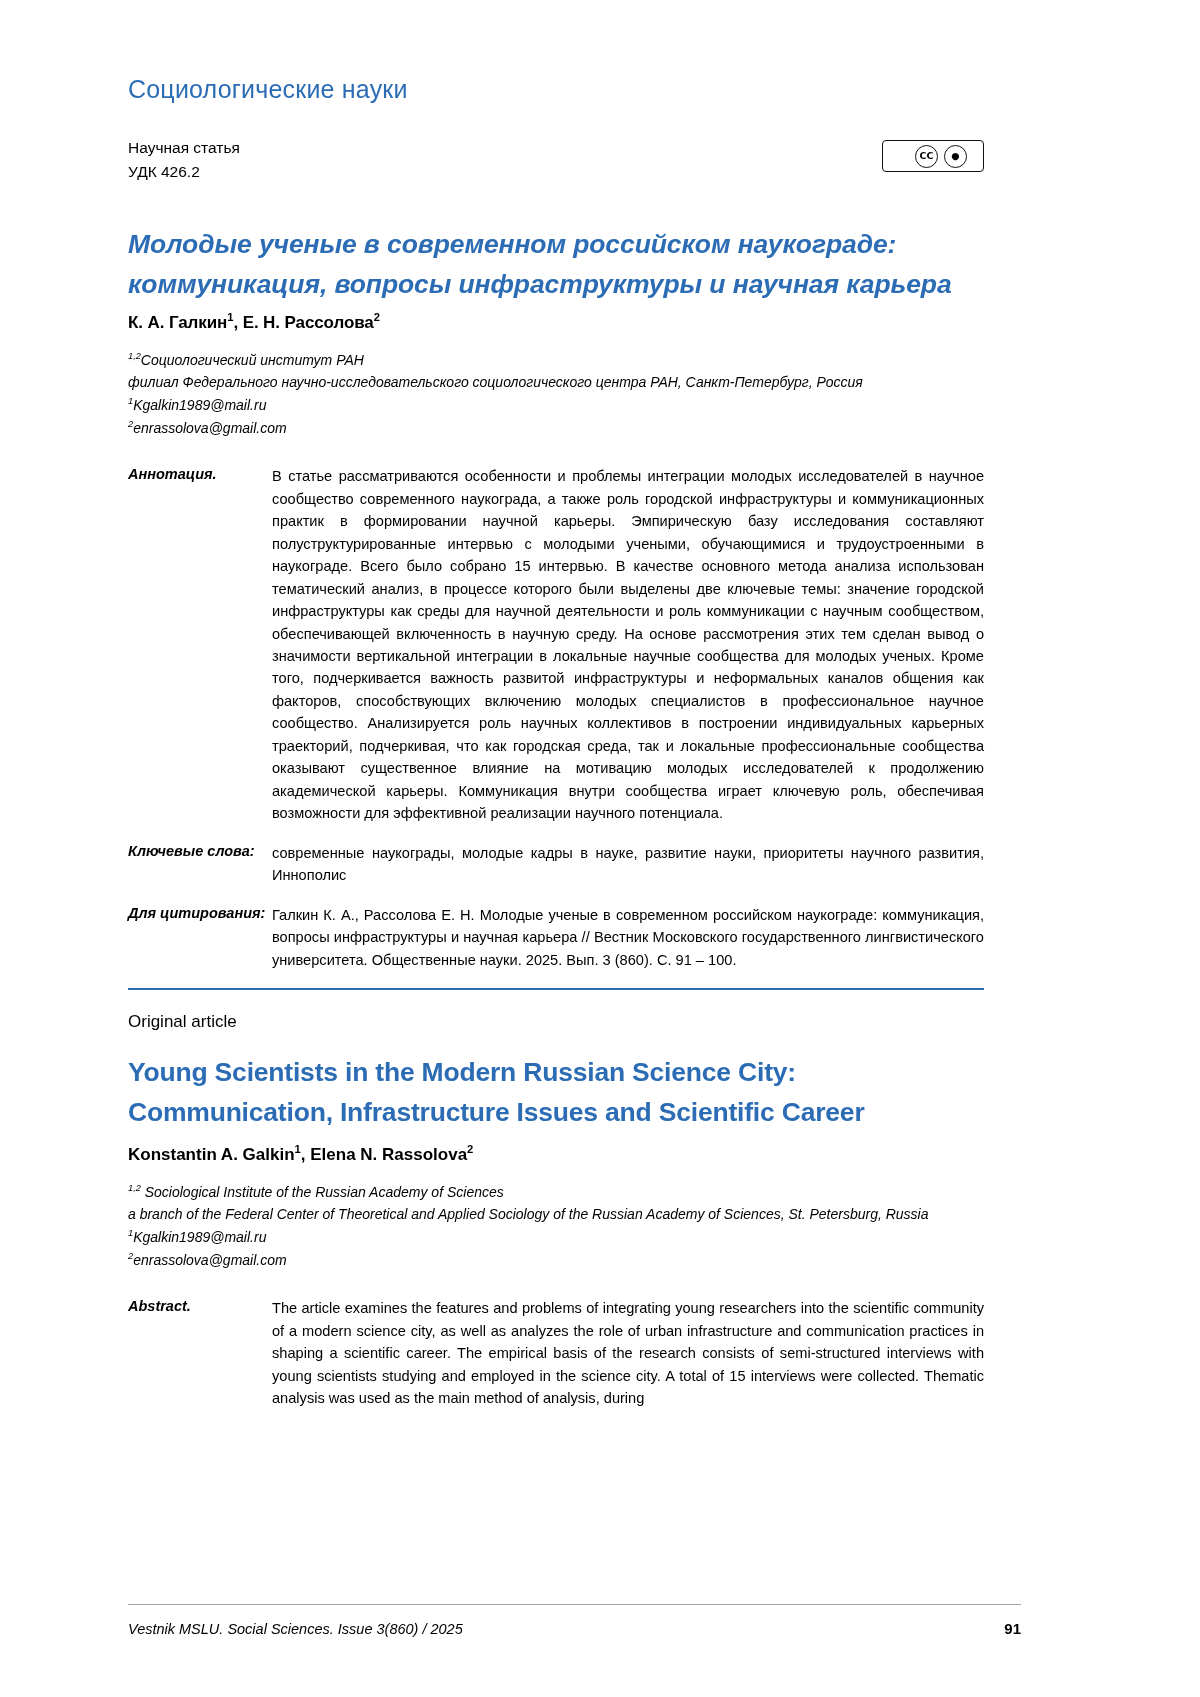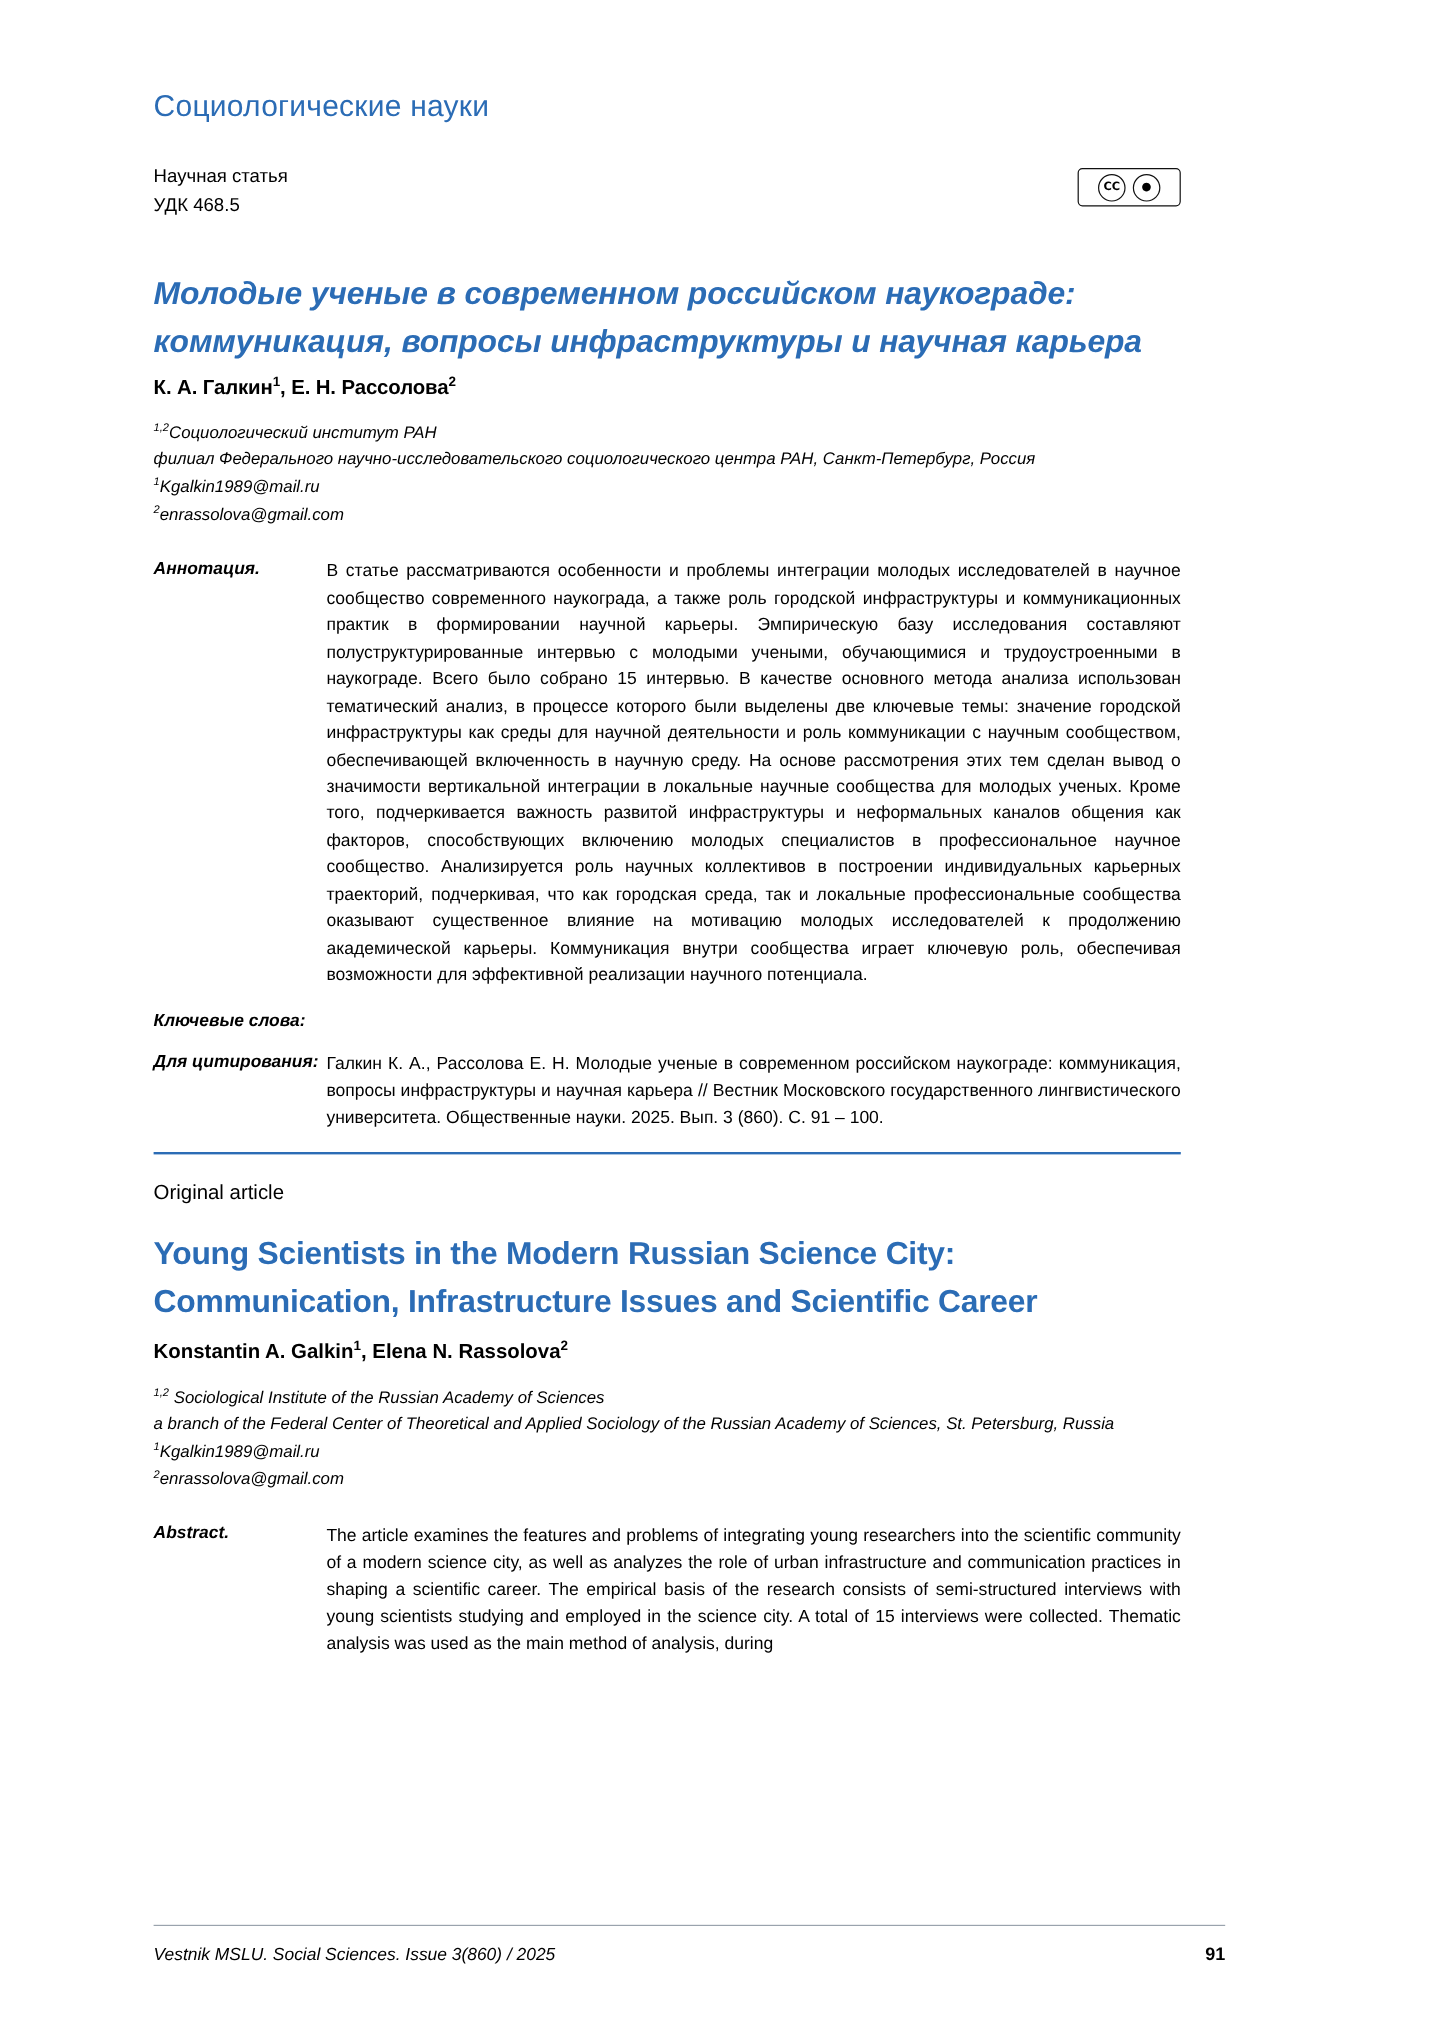--- a/index.html
+++ b/index.html
@@ -54,20 +54,21 @@
     width: 84px;
     height: 30px;
     border: 1.5px solid #111;
     border-radius: 4px;
     background: #fff;
     display: flex;
     align-items: center;
     justify-content: center;
     gap: 6px;
     margin-top: 4px;
+    padding-left: 16px;
   }
   .cc-circle {
     width: 21px;
     height: 21px;
     border-radius: 50%;
     border: 1.6px solid #111;
     display: flex;
     align-items: center;
     justify-content: center;
     font-size: 9.5px;
@@ -186,21 +187,21 @@
 <body>
 
 <div class="page">
   <div class="content">
 
     <div class="section-head">Социологические науки</div>
 
     <div class="meta-row">
       <div class="meta-lines">
         <div>Научная статья</div>
-        <div>УДК 468.5</div>
+        <div>УДК 426.2</div>
       </div>
       <div class="cc-badge">
         <span class="cc-circle">CC</span>
         <span class="cc-circle">●</span>
       </div>
     </div>
 
     <div class="title-ru">Молодые ученые в современном российском наукограде: коммуникация, вопросы инфраструктуры и научная карьера</div>
 
     <div class="authors-ru">
@@ -214,20 +215,21 @@
       <div class="mail"><sup>2</sup>enrassolova@gmail.com</div>
     </div>
 
     <div class="abs-block">
       <div class="abs-row">
         <div class="abs-label">Аннотация.</div>
         <div class="abs-text">В статье рассматриваются особенности и проблемы интеграции молодых исследователей в научное сообщество современного наукограда, а также роль городской инфраструктуры и коммуникационных практик в формировании научной карьеры. Эмпирическую базу исследования составляют полуструктурированные интервью с молодыми учеными, обучающимися и трудоустроенными в наукограде. Всего было собрано 15 интервью. В качестве основного метода анализа использован тематический анализ, в процессе которого были выделены две ключевые темы: значение городской инфраструктуры как среды для научной деятельности и роль коммуникации с научным сообществом, обеспечивающей включенность в научную среду. На основе рассмотрения этих тем сделан вывод о значимости вертикальной интеграции в локальные научные сообщества для молодых ученых. Кроме того, подчеркивается важность развитой инфраструктуры и неформальных каналов общения как факторов, способствующих включению молодых специалистов в профессиональное научное сообщество. Анализируется роль научных коллективов в построении индивидуальных карьерных траекторий, подчеркивая, что как городская среда, так и локальные профессиональные сообщества оказывают существенное влияние на мотивацию молодых исследователей к продолжению академической карьеры. Коммуникация внутри сообщества играет ключевую роль, обеспечивая возможности для эффективной реализации научного потенциала.</div>
       </div>
       <div class="abs-row">
         <div class="abs-label">Ключевые слова:</div>
+        <div class="abs-text">современные наукограды, молодые кадры в науке, развитие науки, приоритеты научного развития, Иннополис</div>
       </div>
       <div class="abs-row">
         <div class="abs-label">Для цитирования:</div>
         <div class="abs-text">Галкин К. А., Рассолова Е. Н. Молодые ученые в современном российском наукограде: коммуникация, вопросы инфраструктуры и научная карьера // Вестник Московского государственного лингвистического университета. Общественные науки. 2025. Вып. 3 (860). С. 91 – 100.</div>
       </div>
     </div>
 
     <hr class="rule">
 
     <div class="orig-label">Original article</div>

